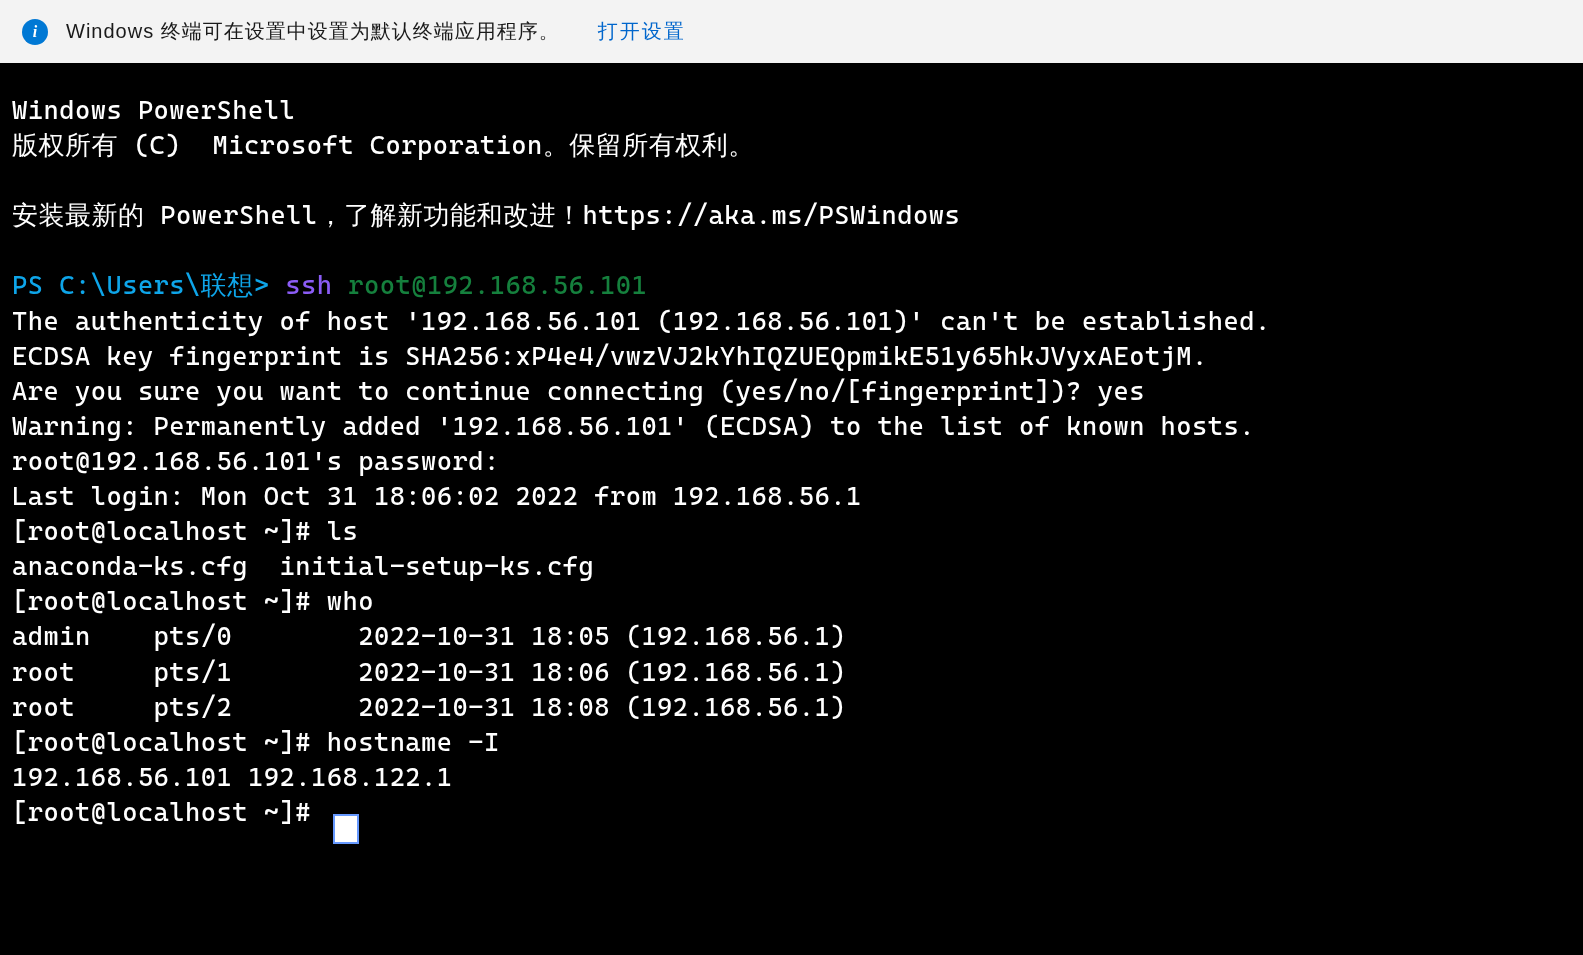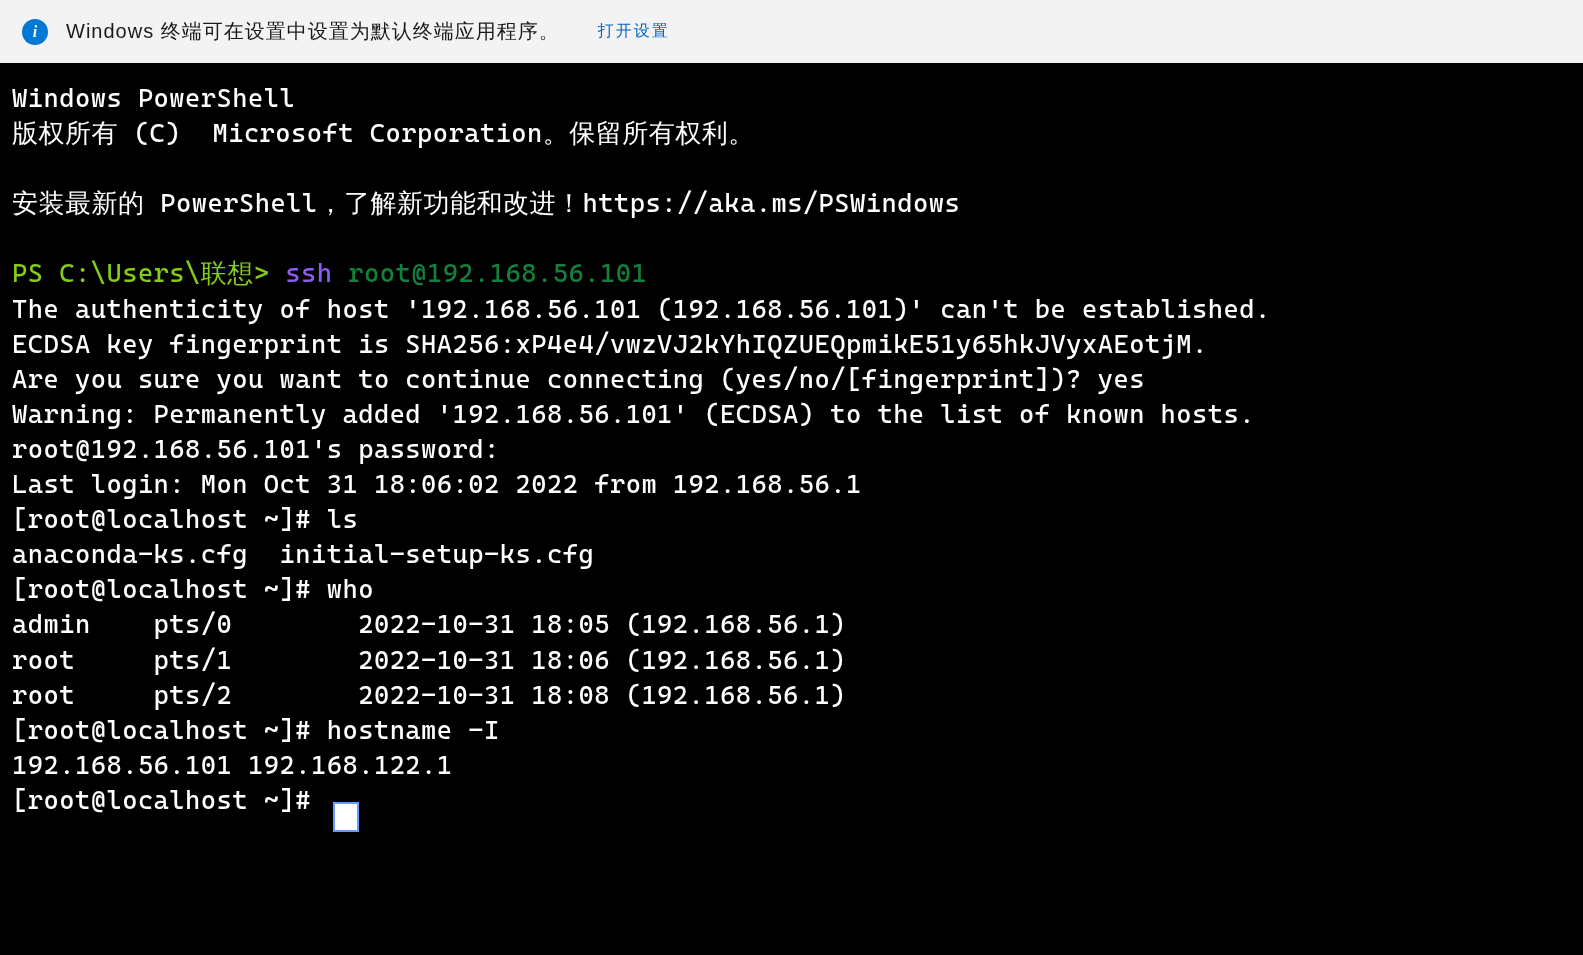--- a/index.html
+++ b/index.html
@@ -38,36 +38,36 @@
       flex-shrink: 0;
     }
     .info-message {
       color: #1a1a1a;
       font-size: 20px;
       letter-spacing: 1px;
     }
     .info-link {
       color: #0066cc;
       cursor: pointer;
-      font-size: 16px;
+      font-size: 20px;
       margin-left: 20px;
       letter-spacing: 2px;
     }
     .terminal {
       background: #000;
       color: #fff;
       font-family: "Consolas", "Cascadia Mono", "Courier New", monospace;
       font-size: 26px;
-      padding: 18px 12px;
+      padding: 30px 12px;
       line-height: 1.35;
       white-space: pre;
       letter-spacing: 0.5px;
     }
     .prompt-user {
-      color: #84cc16;
+      color: #0ea5e9;
     }
     .cmd-yellow {
       color: #8b5cf6;
     }
     .cmd-white {
       color: #15803d;
     }
     .cursor-outline {
       display: inline-block;
       width: 26px;

